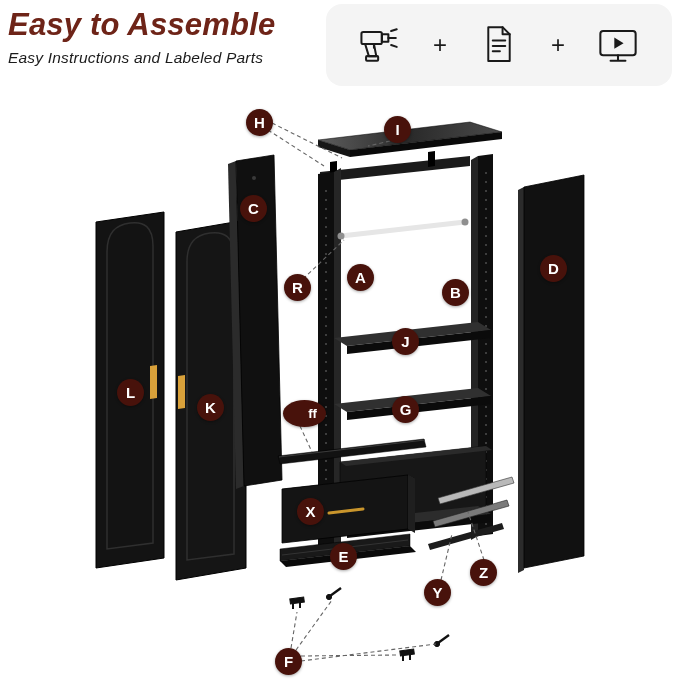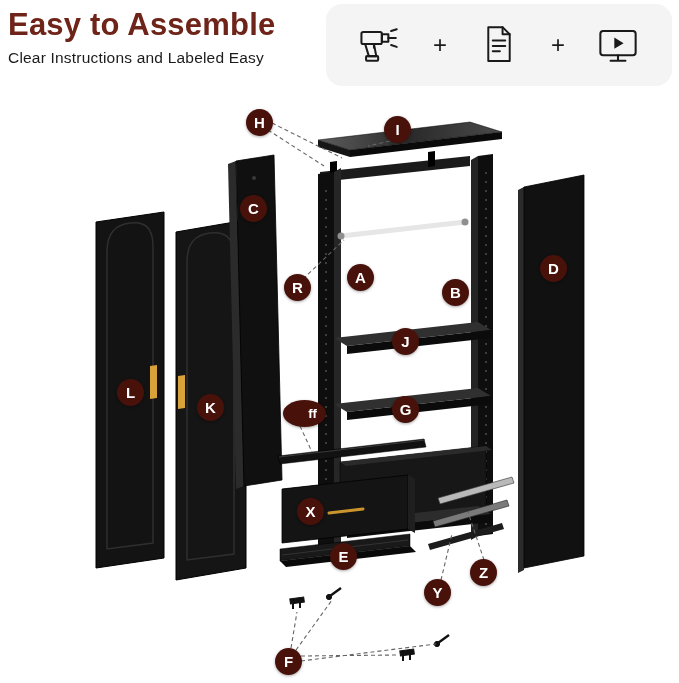--- a/index.html
+++ b/index.html
@@ -1,21 +1,21 @@
 <!DOCTYPE html>
 <html><head>
 <meta charset="utf-8">
 <style>
   html,body{margin:0;padding:0;background:#fff;}
   .stage{
     position:relative;width:679px;height:683px;background:#ffffff;overflow:hidden;
     font-family:"Liberation Sans",sans-serif;
   }
   
-  .header{position:absolute;left:8px;top:8px;width:310px;}
+  .header{position:absolute;left:8px;top:8px;width:310px;font-style:italic;}
   .title{font-size:31px;font-weight:700;color:#6e2418;line-height:1.1;letter-spacing:.2px;}
   .subtitle{font-size:15.5px;color:#1b1b1b;margin-top:7px;letter-spacing:.2px;}
   
   .feature-box{
     position:absolute;left:326px;top:4px;width:346px;height:82px;background:#f4f4f4;
     border-radius:16px;display:flex;align-items:center;justify-content:space-between;
     padding:0 28px;box-sizing:border-box;
   }
   .feature-box svg{display:block;}
   .plus{font-size:24px;color:#1a1a1a;font-weight:400;}
@@ -30,21 +30,21 @@
   }
   .part-label.small{font-size:13px;padding-left:16px;}
 </style>
 </head>
 <body>
 
 <div class="stage">
 
   <div class="header">
     <div class="title">Easy to Assemble</div>
-    <div class="subtitle">Clear Instructions and Labeled Easy</div>
+    <div class="subtitle">Easy Instructions and Labeled Parts</div>
   </div>
 
   <div class="feature-box">
     <span>
       <svg width="52" height="54" viewBox="0 0 56 56" fill="none" stroke="#1a1a1a" stroke-width="2.2" stroke-linecap="round" stroke-linejoin="round">
         <rect x="8" y="14" width="22" height="13" rx="2"></rect>
         <rect x="30" y="16.5" width="7" height="8"></rect>
         <line x1="37" y1="20.5" x2="45" y2="20.5"></line>
         <line x1="40" y1="13" x2="46" y2="11"></line>
         <line x1="40" y1="28" x2="46" y2="30"></line>

